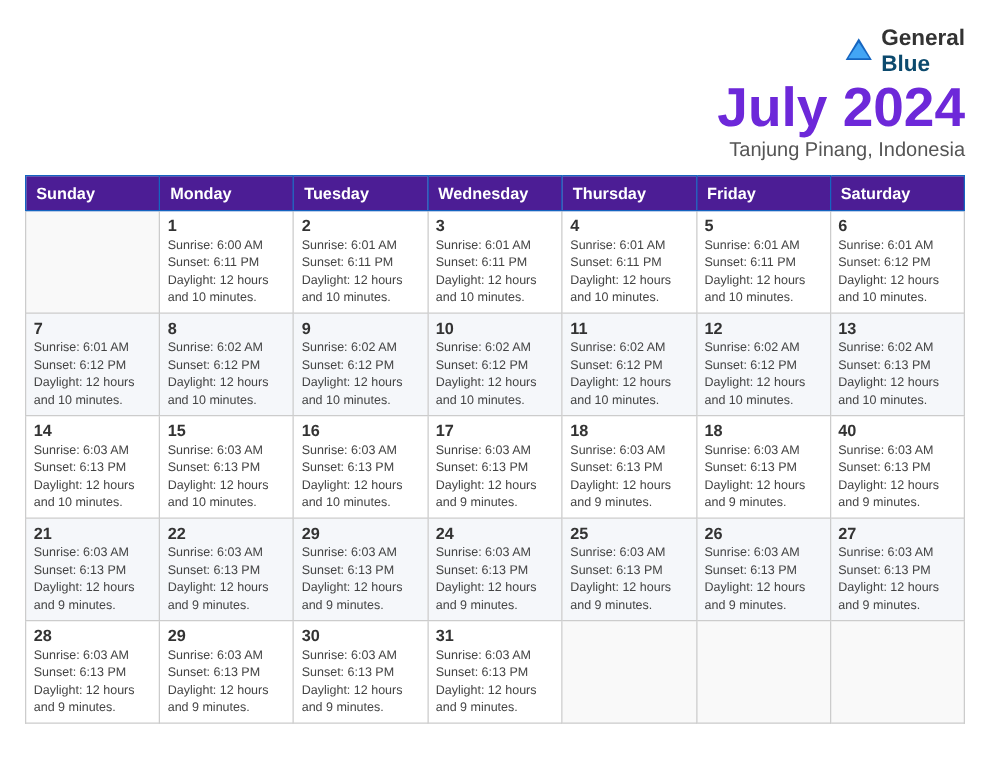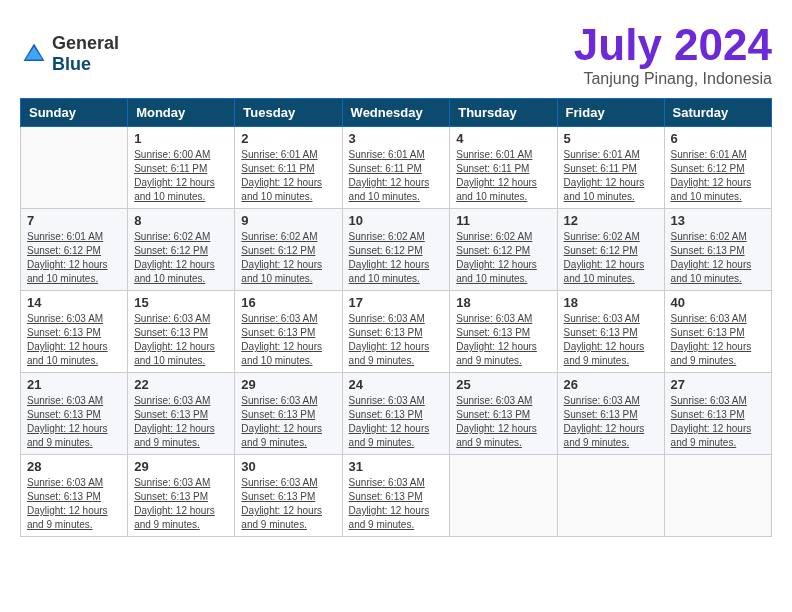--- a/index.html
+++ b/index.html
@@ -6,22 +6,23 @@
     body {
       font-family: Arial, sans-serif;
       background: #fff;
       width: 792px;
       min-height: 612px;
       padding: 20px;
     }
     .header-area {
       display: flex;
       justify-content: space-between;
-      align-items: center;
+      align-items: flex-end;
       margin-bottom: 10px;
+      flex-direction: column;
     }
     .logo {
       display: flex;
       align-items: center;
       gap: 4px;
     }
     .logo-text-general {
       font-size: 18px;
       font-weight: bold;
       color: #333;
@@ -46,21 +47,21 @@
     .sub-title {
       font-size: 16px;
       color: #555;
     }
     .calendar {
       width: 100%;
       border-collapse: collapse;
       border: 1px solid #ccc;
     }
     .calendar th {
-      background-color: #0c4a6e;
+      background-color: #4c1d95;
       color: #fff;
       font-size: 13px;
       font-weight: bold;
       padding: 6px 8px;
       text-align: left;
       border: 1px solid #1565c0;
     }
     .calendar td {
       vertical-align: top;
       border: 1px solid #ccc;
@@ -76,21 +77,20 @@
       font-size: 13px;
       font-weight: bold;
       color: #333;
       display: block;
       margin-bottom: 2px;
     }
     .day-info {
       font-size: 10px;
       color: #444;
       line-height: 1.4;
-      text-decoration: underline;
     }
     .empty-cell {
       background: #f9f9f9 !important;
     }
   </style>
 </head>
 <body>
 
 <div class="header-area">
   <div class="logo">

